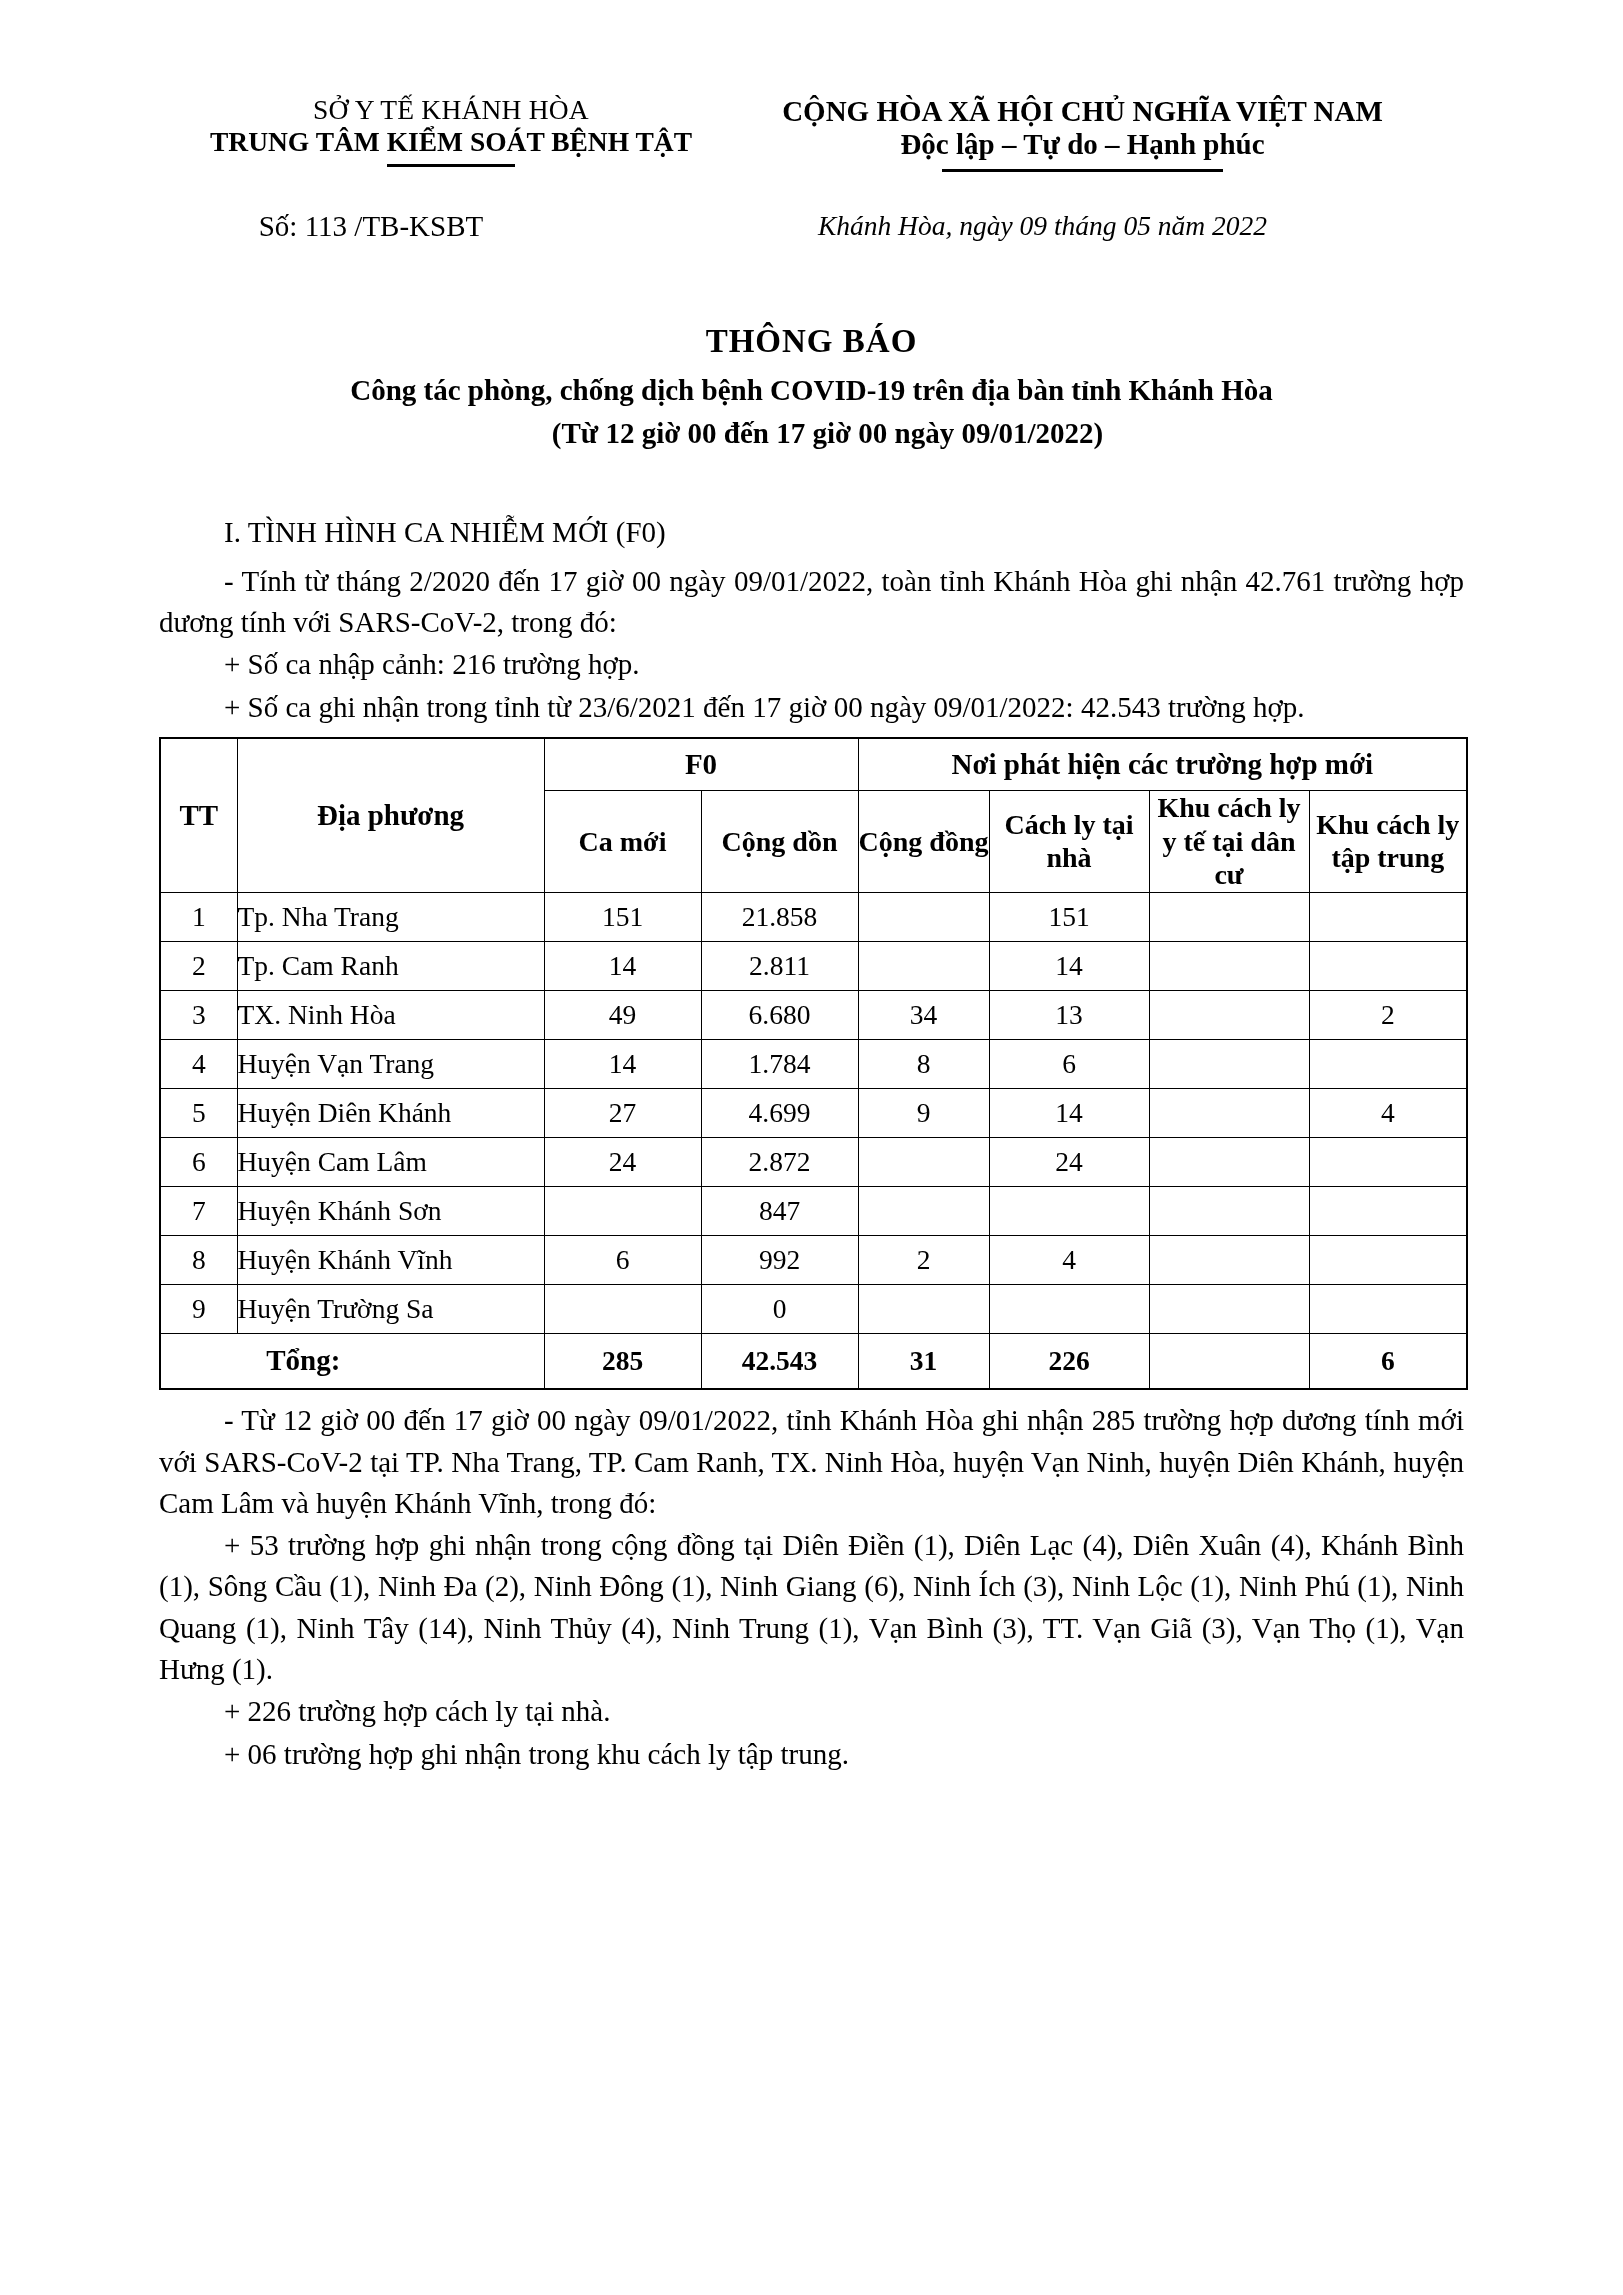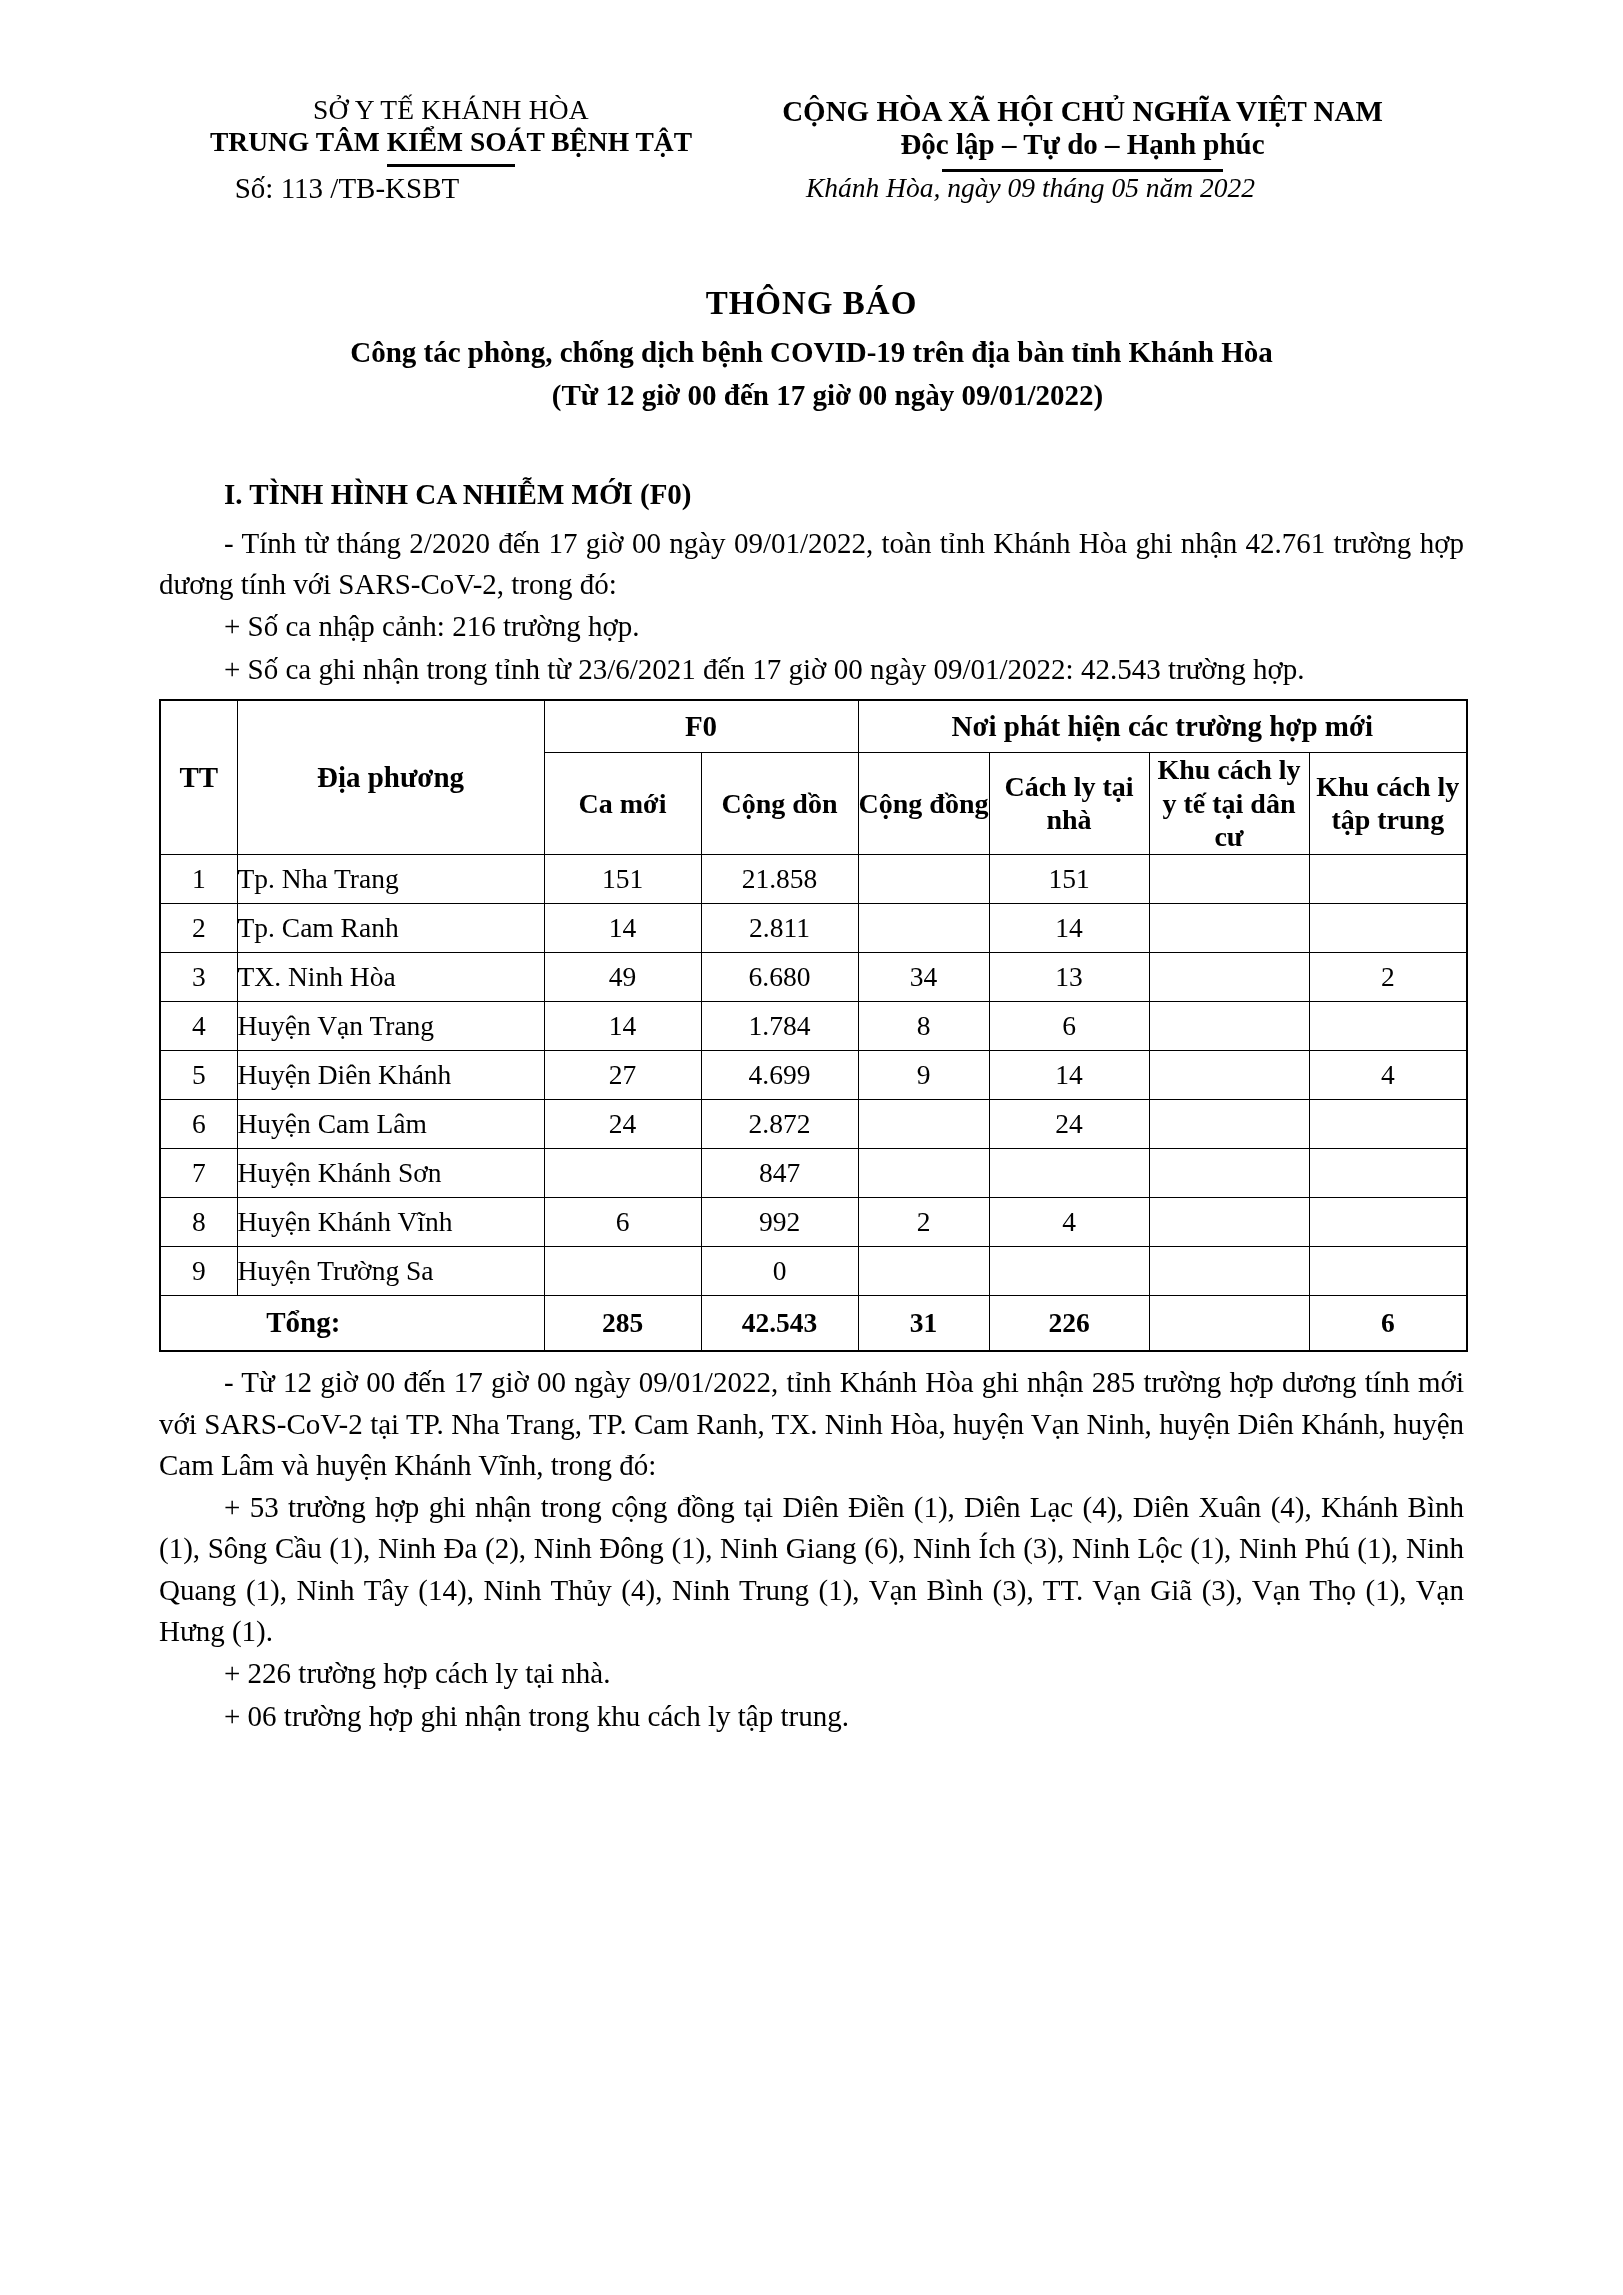--- a/index.html
+++ b/index.html
@@ -66,22 +66,23 @@
     margin: 5.9px auto 0 auto;
   }
   .rule-long {
     width: 281px;
     height: 3.3px;
     background: #000;
     margin: 5.9px auto 0 auto;
   }
   .subheader {
     display: flex;
-    padding-left: 92px;
+    padding-left: 116px;
     padding-right: 164px;
+    margin-top: 38px;
   }
   .doc-number {
     width: 510px;
     text-align: center;
     font-size: 29px;
   }
   .doc-date {
     flex: 1;
     text-align: center;
     font-size: 27.5px;
@@ -116,21 +117,21 @@
 
   
   .content {
     margin-top: 59px;
     padding-left: 159px;
     padding-right: 159px;
     font-size: 29px;
     line-height: 1.42;
   }
   .section-heading {
-    font-weight: bold;
+    font-weight: normal;
     font-size: 29px;
     text-indent: 65px;
     margin-bottom: 7.9px;
   }
   .para {
     text-align: justify;
     text-indent: 65px;
     margin: 0 0 2.6px 0;
   }
   .para.tight { margin-bottom: 1.3px; }

